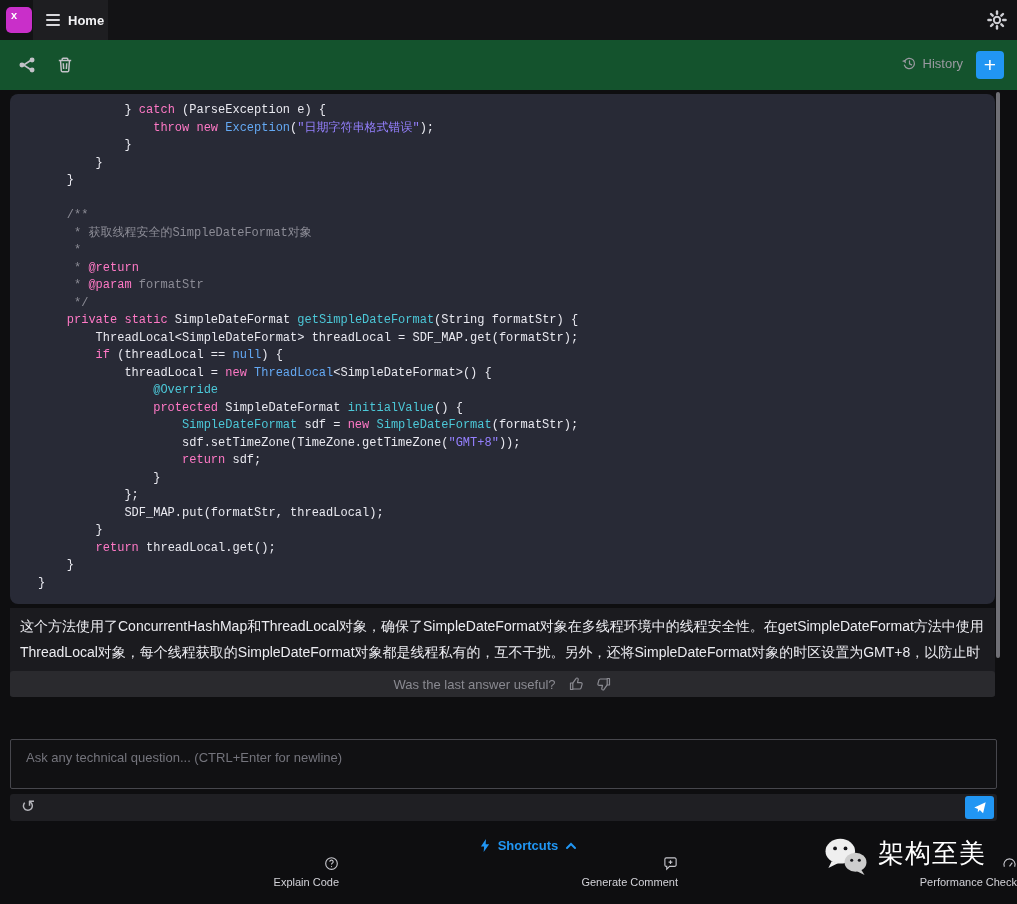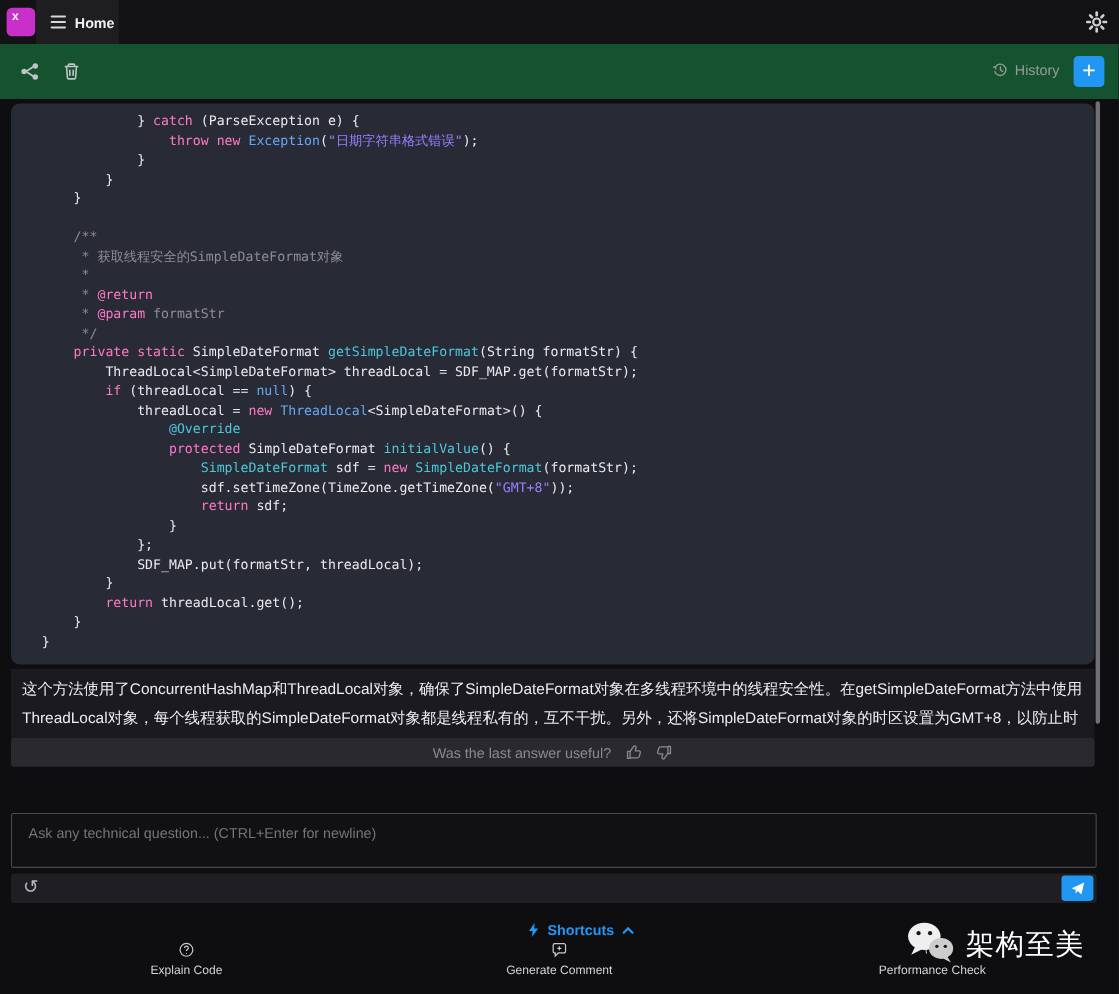--- a/index.html
+++ b/index.html
@@ -16,42 +16,42 @@
 
   .toolbar { position:absolute; left:0; top:40px; width:1017px; height:50px; background:#14532d; }
   .icon-btn { position:absolute; top:16px; width:18px; height:18px; cursor:pointer; }
   .share-btn { left:18px; }
   .trash-btn { left:56px; }
   .history-btn { position:absolute; right:54px; top:16px; display:flex; align-items:center; gap:6px; color:#9a9aa1; font-size:13px; cursor:pointer; }
   .plus-btn { position:absolute; right:13px; top:11px; width:28px; height:28px; background:#2196f3; border-radius:4px; color:#fff; font-size:21px; line-height:27px; text-align:center; cursor:pointer; }
 
   .code-block { position:absolute; left:10px; top:94px; width:985px; background:#282a36; border-radius:8px; padding:8px 16px 12px 28px; }
   .code-content { font-family:"DejaVu Sans Mono","Liberation Mono",monospace; font-size:12px; }
-  .code-line { height:17.5px; line-height:17.5px; white-space:pre; }
+  .code-line { height:17.5px; line-height:17.5px; white-space:pre;font-family:Liberation Mono, monospace; }
   .tok-p{color:#e9e9f0} .tok-k{color:#ff79c6} .tok-t{color:#64a9f4} .tok-f{color:#4cc8d8} .tok-s{color:#9580ff} .tok-c{color:#8c8c96}
 
   .scroll-thumb { position:absolute; left:996px; top:92px; width:4px; height:566px; background:#6f6f75; border-radius:2px; cursor:pointer; }
 
   .answer-text { position:absolute; left:10px; top:608px; width:985px; background:#1b1b1f; color:#ececf1; font-size:14px; line-height:26px; padding:5px 10px; }
 
   .feedback-bar { position:absolute; left:10px; top:671px; width:985px; height:26px; background:#2a2a2e; border-radius:3px; display:flex; align-items:center; justify-content:center; gap:12px; color:#8a8a91; font-size:13px; }
   .thumb { width:16px; height:16px; color:#8a8a91; cursor:pointer; }
 
   .composer-input { position:absolute; left:10px; top:739px; width:987px; height:50px; background:#111113; border:1px solid #47474d; border-radius:2px; color:#dddde2; font-size:13px; font-family:inherit; padding:10px 15px; resize:none; outline:none; display:block; }
   .composer-input::placeholder { color:#74747c; }
   .composer-actions { position:absolute; left:10px; top:794px; width:987px; height:27px; background:#1f1f23; border-radius:3px; }
   .undo-btn { position:absolute; left:8px; top:3px; width:20px; height:20px; color:#b6b6bc; font-size:17px; line-height:20px; text-align:center; cursor:pointer; }
   .send-btn { position:absolute; right:3px; top:2px; width:29px; height:23px; background:#2196f3; border-radius:3px; display:flex; align-items:center; justify-content:center; cursor:pointer; }
 
   .shortcuts-toggle { position:absolute; left:0; top:838px; width:1017px; display:flex; align-items:center; justify-content:center; gap:7px; color:#2196f3; font-size:13px; font-weight:bold; cursor:pointer;margin-left:20px; }
   .shortcut-row { position:absolute; left:0; top:856px; width:1017px; display:grid; grid-template-columns:1fr 1fr 1fr; }
-  .shortcut-item { display:flex; flex-direction:column; align-items:center; gap:5px; color:#d2d2d8; font-size:11px; cursor:pointer; }
+  .shortcut-item { display:flex; flex-direction:column; align-items:flex-end; gap:5px; color:#d2d2d8; font-size:11px; cursor:pointer; }
   .s-icon { width:15px; height:15px; color:#c6c6cc; }
 
-  .watermark { position:absolute; left:822px; top:836px; display:flex; align-items:flex-end; gap:8px; z-index:5; }
+  .watermark { position:absolute; left:822px; top:836px; display:flex; align-items:flex-start; gap:8px; z-index:5; }
   .brand { color:#ffffff; font-size:26px; letter-spacing:1px; }
 </style>
 </head>
 <body>
 
 <div class="topbar">
   <div class="logo">
     <span>x</span>
   </div>
   <div class="home-tab">

